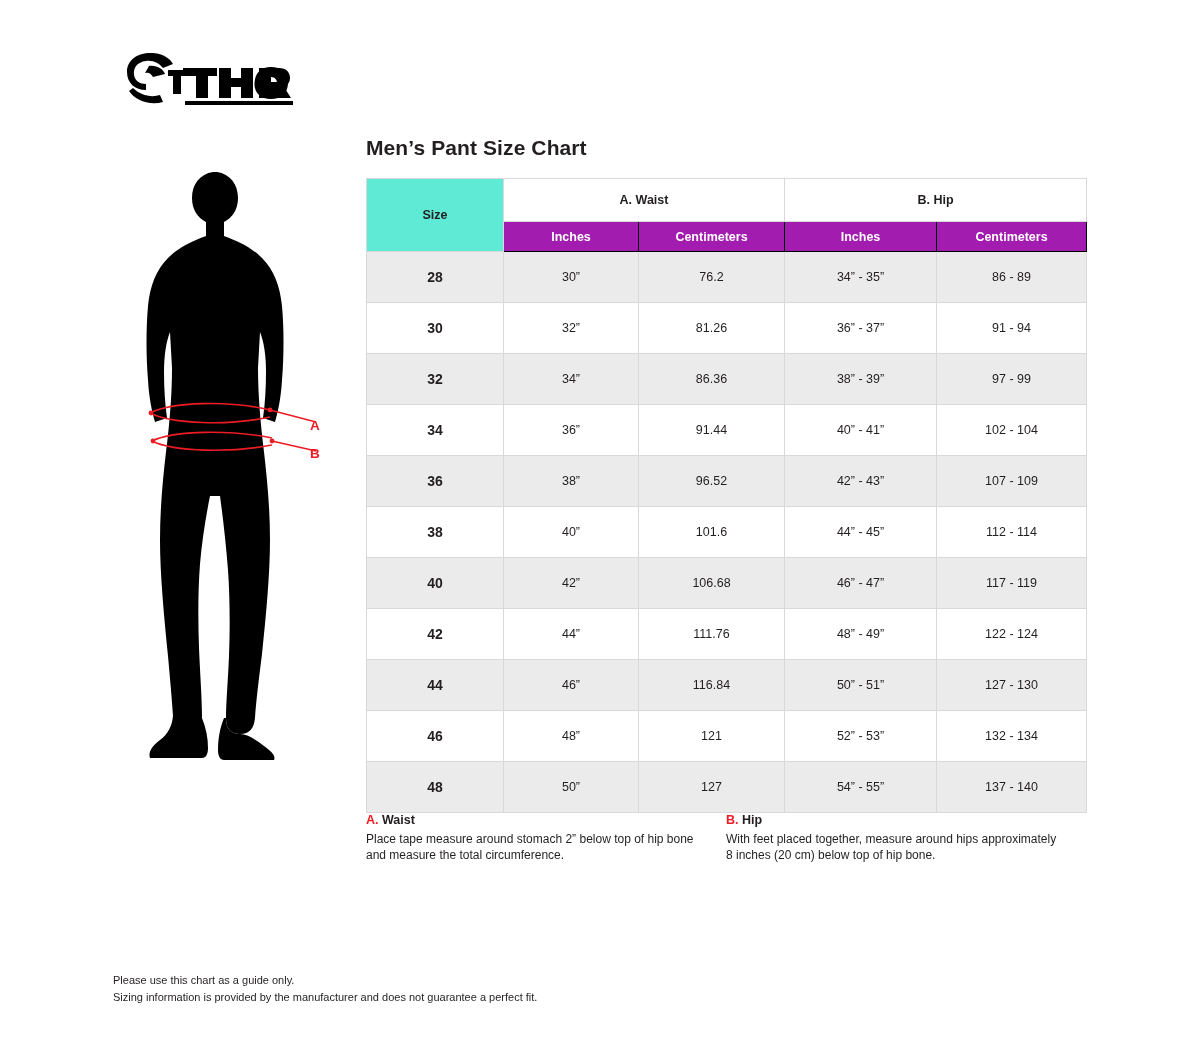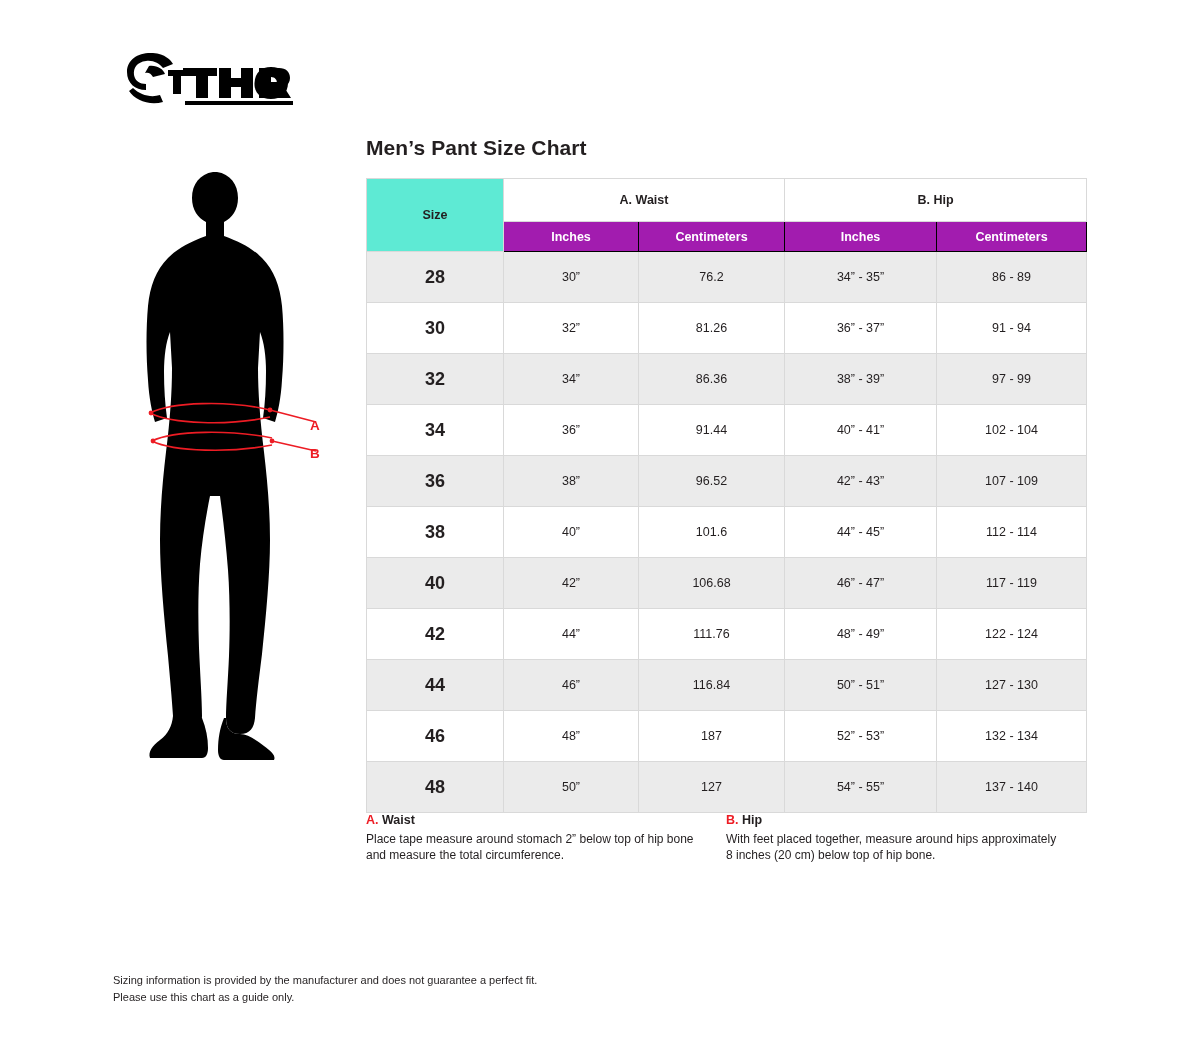--- a/index.html
+++ b/index.html
@@ -92,21 +92,21 @@
   .sub-head {
     background: #a21caf;
     color: #ffffff !important;
     font-size: 10.5px;
     font-weight: bold !important;
     height: 22px;
     border-color: #000000 !important;
   }
   tbody tr { height: 51px; }
   tbody tr.alt td { background: #ebebeb; }
-  tbody td.size-cell { font-weight: bold; font-size: 18px; }
+  tbody td.size-cell { font-weight: bold; font-size: 14px; }
 
   .col-size { width: 137px; }
   .col-wi   { width: 135px; }
   .col-wc   { width: 146px; }
   .col-hi   { width: 152px; }
   .col-hc   { width: 150px; }
 
   
   h2.howto {
     font-size: 16.5px;
@@ -284,21 +284,21 @@
         <tr class="alt">
           <td class="size-cell">44</td>
           <td>46”</td>
           <td>116.84</td>
           <td>50” - 51”</td>
           <td>127 - 130</td>
         </tr>
         <tr>
           <td class="size-cell">46</td>
           <td>48”</td>
-          <td>187</td>
+          <td>121</td>
           <td>52” - 53”</td>
           <td>132 - 134</td>
         </tr>
         <tr class="alt">
           <td class="size-cell">48</td>
           <td>50”</td>
           <td>127</td>
           <td>54” - 55”</td>
           <td>137 - 140</td>
         </tr>
@@ -318,17 +318,17 @@
         <div class="howto-head">
           <span class="letter">B.</span>
           <span>Hip</span>
         </div>
         <div class="howto-body">With feet placed together, measure around hips approximately 8 inches (20 cm) below top of hip bone.</div>
       </div>
     </div>
   </div>
 
   <div class="footer">
+    <div>Please use this chart as a guide only.</div>
     <div>Sizing information is provided by the manufacturer and does not guarantee a perfect fit.</div>
-    <div>Please use this chart as a guide only.</div>
   </div>
 
 </div>
 
 </body></html>

